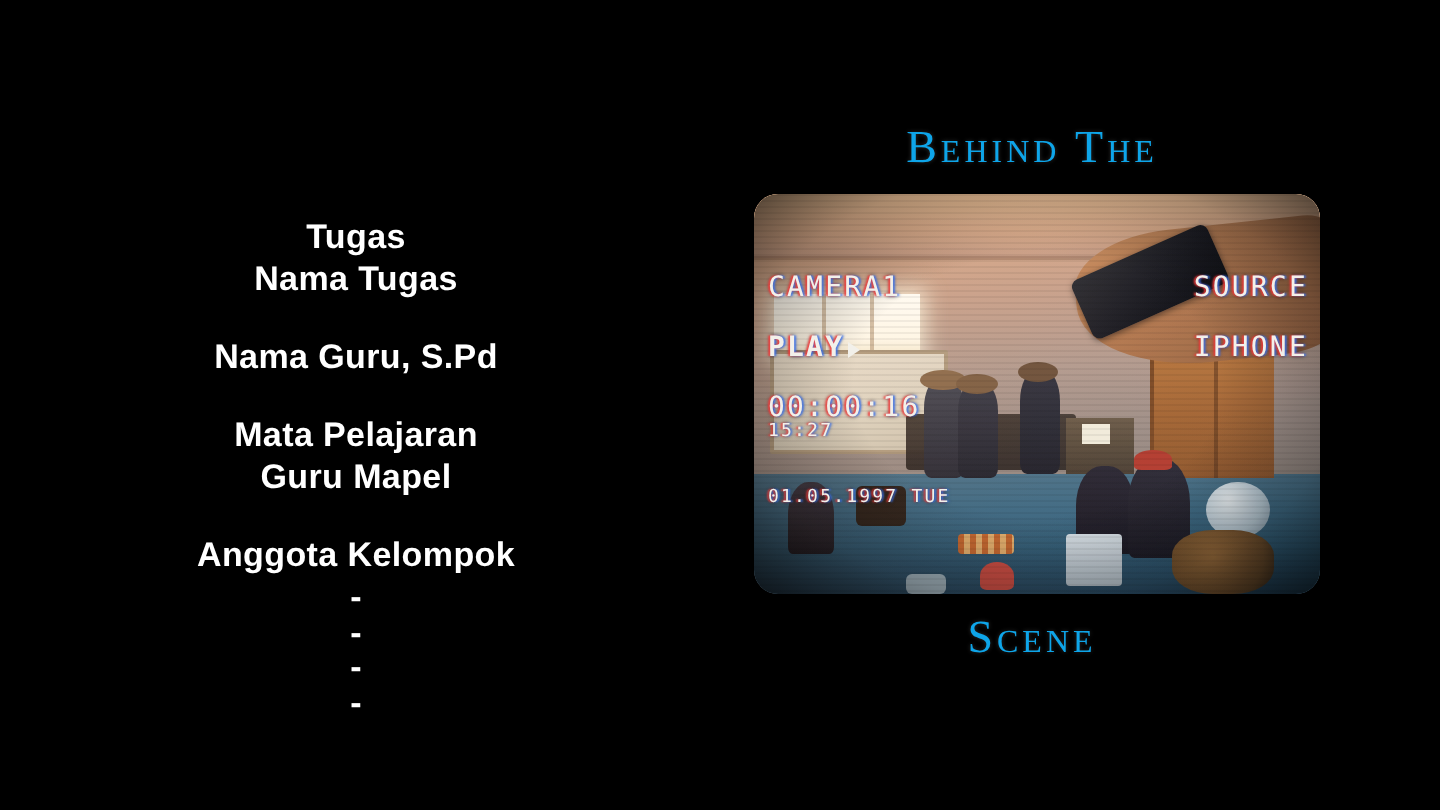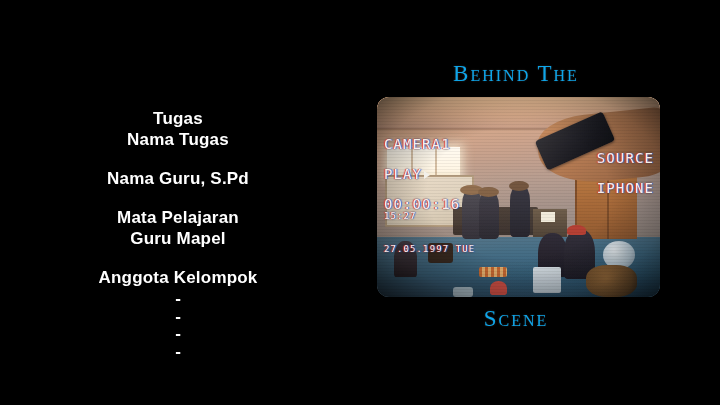--- a/index.html
+++ b/index.html
@@ -158,23 +158,23 @@
     font-size:14px;line-height:10px;
     color:#f2f0ea;
     letter-spacing:1.1px;
     text-shadow:
       -1px 0 1px rgba(255,60,60,.85),
        1px 0 1px rgba(60,120,255,.8),
        0 0 2px rgba(0,0,0,.75);
     white-space:pre;
   }
   .osd-tl{left:7px;top:22px;}
-  .osd-tr{right:6px;top:36px;text-align:right;}
+  .osd-tr{right:6px;top:22px;text-align:right;}
   .osd-bl{left:7px;bottom:20px;font-size:9px;line-height:11px;}
-  .osd-play-row{display:flex;align-items:flex-end;gap:2px;}
+  .osd-play-row{display:flex;align-items:flex-end;gap:2px;font-weight:bold;}
   .play-tri{
     width:0;height:0;display:inline-block;
     border-left:6px solid #f2f0ea;
     border-top:4px solid transparent;
     border-bottom:4px solid transparent;
   }
 
   
   .scanlines{
     position:absolute;inset:0;pointer-events:none;
@@ -285,19 +285,19 @@
       <div>00:00:16</div>
     </div>
 
     <div class="osd osd-tr">
       <div>SOURCE</div>
       <div>IPHONE</div>
     </div>
 
     <div class="osd osd-bl">
       <div>15:27</div>
-      <div>27.05.1997 TUE</div>
+      <div>01.05.1997 TUE</div>
     </div>
   </div>
 
   <div class="title-bottom">Scene</div>
 
 </div>
 
 </body></html>

